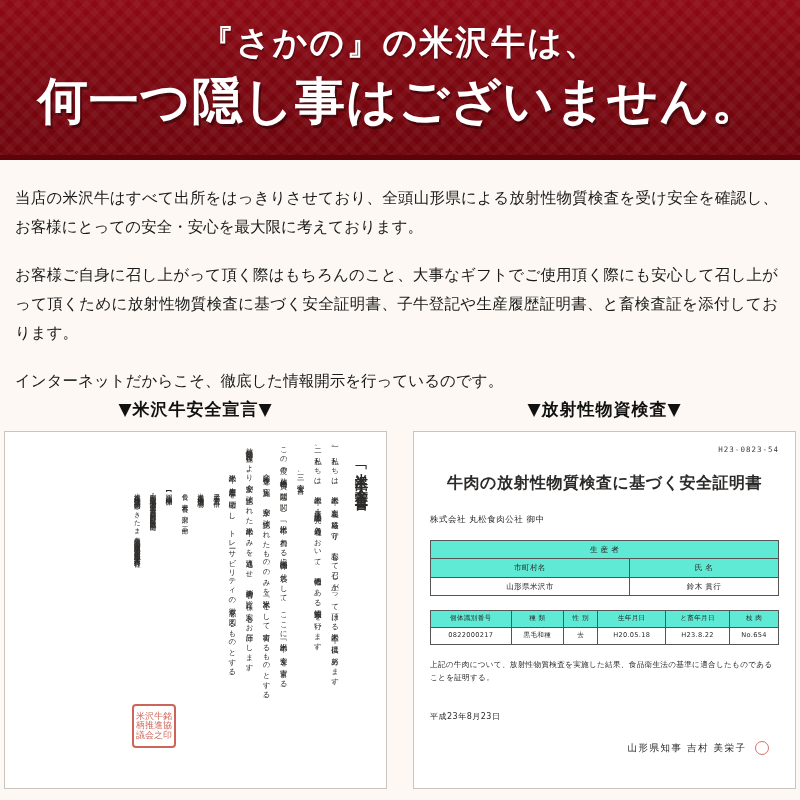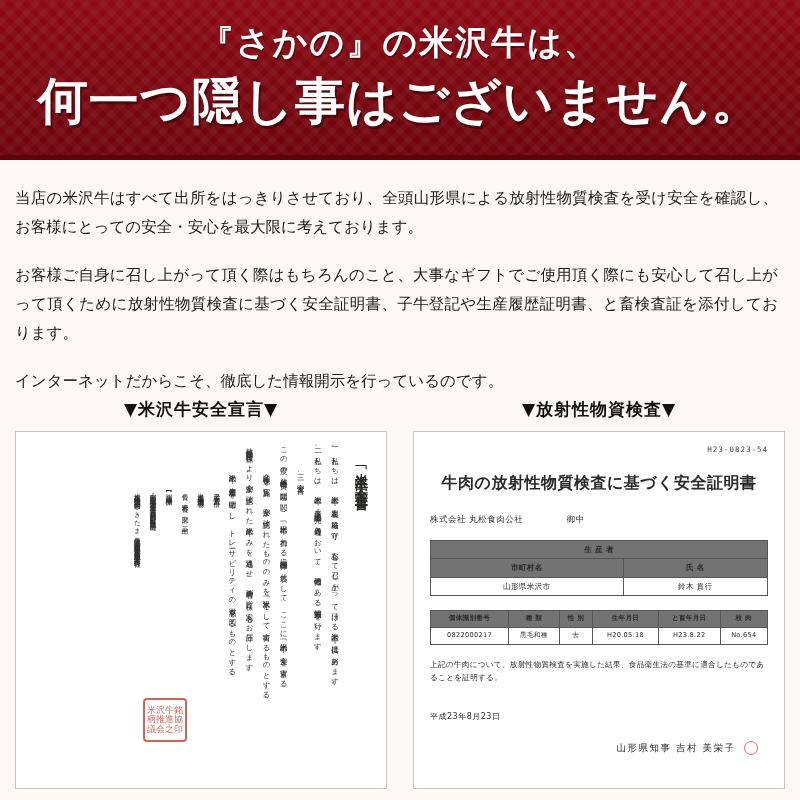--- a/index.html
+++ b/index.html
@@ -88,21 +88,21 @@
   .para:last-child { margin-bottom: 16px; }
 
   
   .certs {
     position: absolute;
     left: 0;
     top: 398px;
     width: 800px;
     display: flex;
     gap: 26px;
-    padding: 0 15px;
+    padding: 0 4px;
     box-sizing: border-box;
     justify-content: space-between;
   }
   .cert-col {
     flex: 1 1 0;
     display: flex;
     flex-direction: column;
     align-items: center;
   }
   .cert-caption {
@@ -156,21 +156,21 @@
   }
   .vcol.small {
     font-size: 6.6px;
     letter-spacing: 0.8px;
   }
   .vcol.indent { padding-top: 26px; }
   .vcol.indent2 { padding-top: 46px; }
   .seal {
     position: absolute;
     left: 115px;
-    bottom: 36px;
+    bottom: 30px;
     width: 44px;
     height: 44px;
     border: 2px solid #c0392b;
     border-radius: 4px;
     color: #c0392b;
     font-family: "DejaVu Serif", serif;
     font-size: 9px;
     line-height: 1.05;
     display: flex;
     align-items: center;
@@ -204,35 +204,35 @@
     font-size: 16px;
     font-weight: bold;
     letter-spacing: 0.5px;
     margin-bottom: 18px;
   }
   .hdoc-addr {
     font-size: 8.5px;
     margin-bottom: 14px;
     letter-spacing: 0.5px;
   }
-  .hdoc-addr .suffix { margin-left: 40px; }
+  .hdoc-addr .suffix { }
   .tbl {
     width: 100%;
     border-collapse: collapse;
     margin-bottom: 14px;
     font-size: 7.6px;
   }
   .tbl th, .tbl td {
     border: 1px solid #555;
     padding: 3px 2px;
     text-align: center;
     font-weight: normal;
     letter-spacing: 0.3px;
   }
-  .tbl .hdr { background: #737373; font-weight: bold; margin-top: 38px; }
+  .tbl .hdr { background: #5eead4; font-weight: normal; margin-top: 38px; }
   .tbl2 { font-size: 6.6px; }
   .hdoc-note {
     font-size: 7.6px;
     line-height: 1.7;
     margin-top: 10px;
     margin-bottom: 26px;
     letter-spacing: 0.3px;
   }
   .hdoc-date {
     font-size: 8px;

